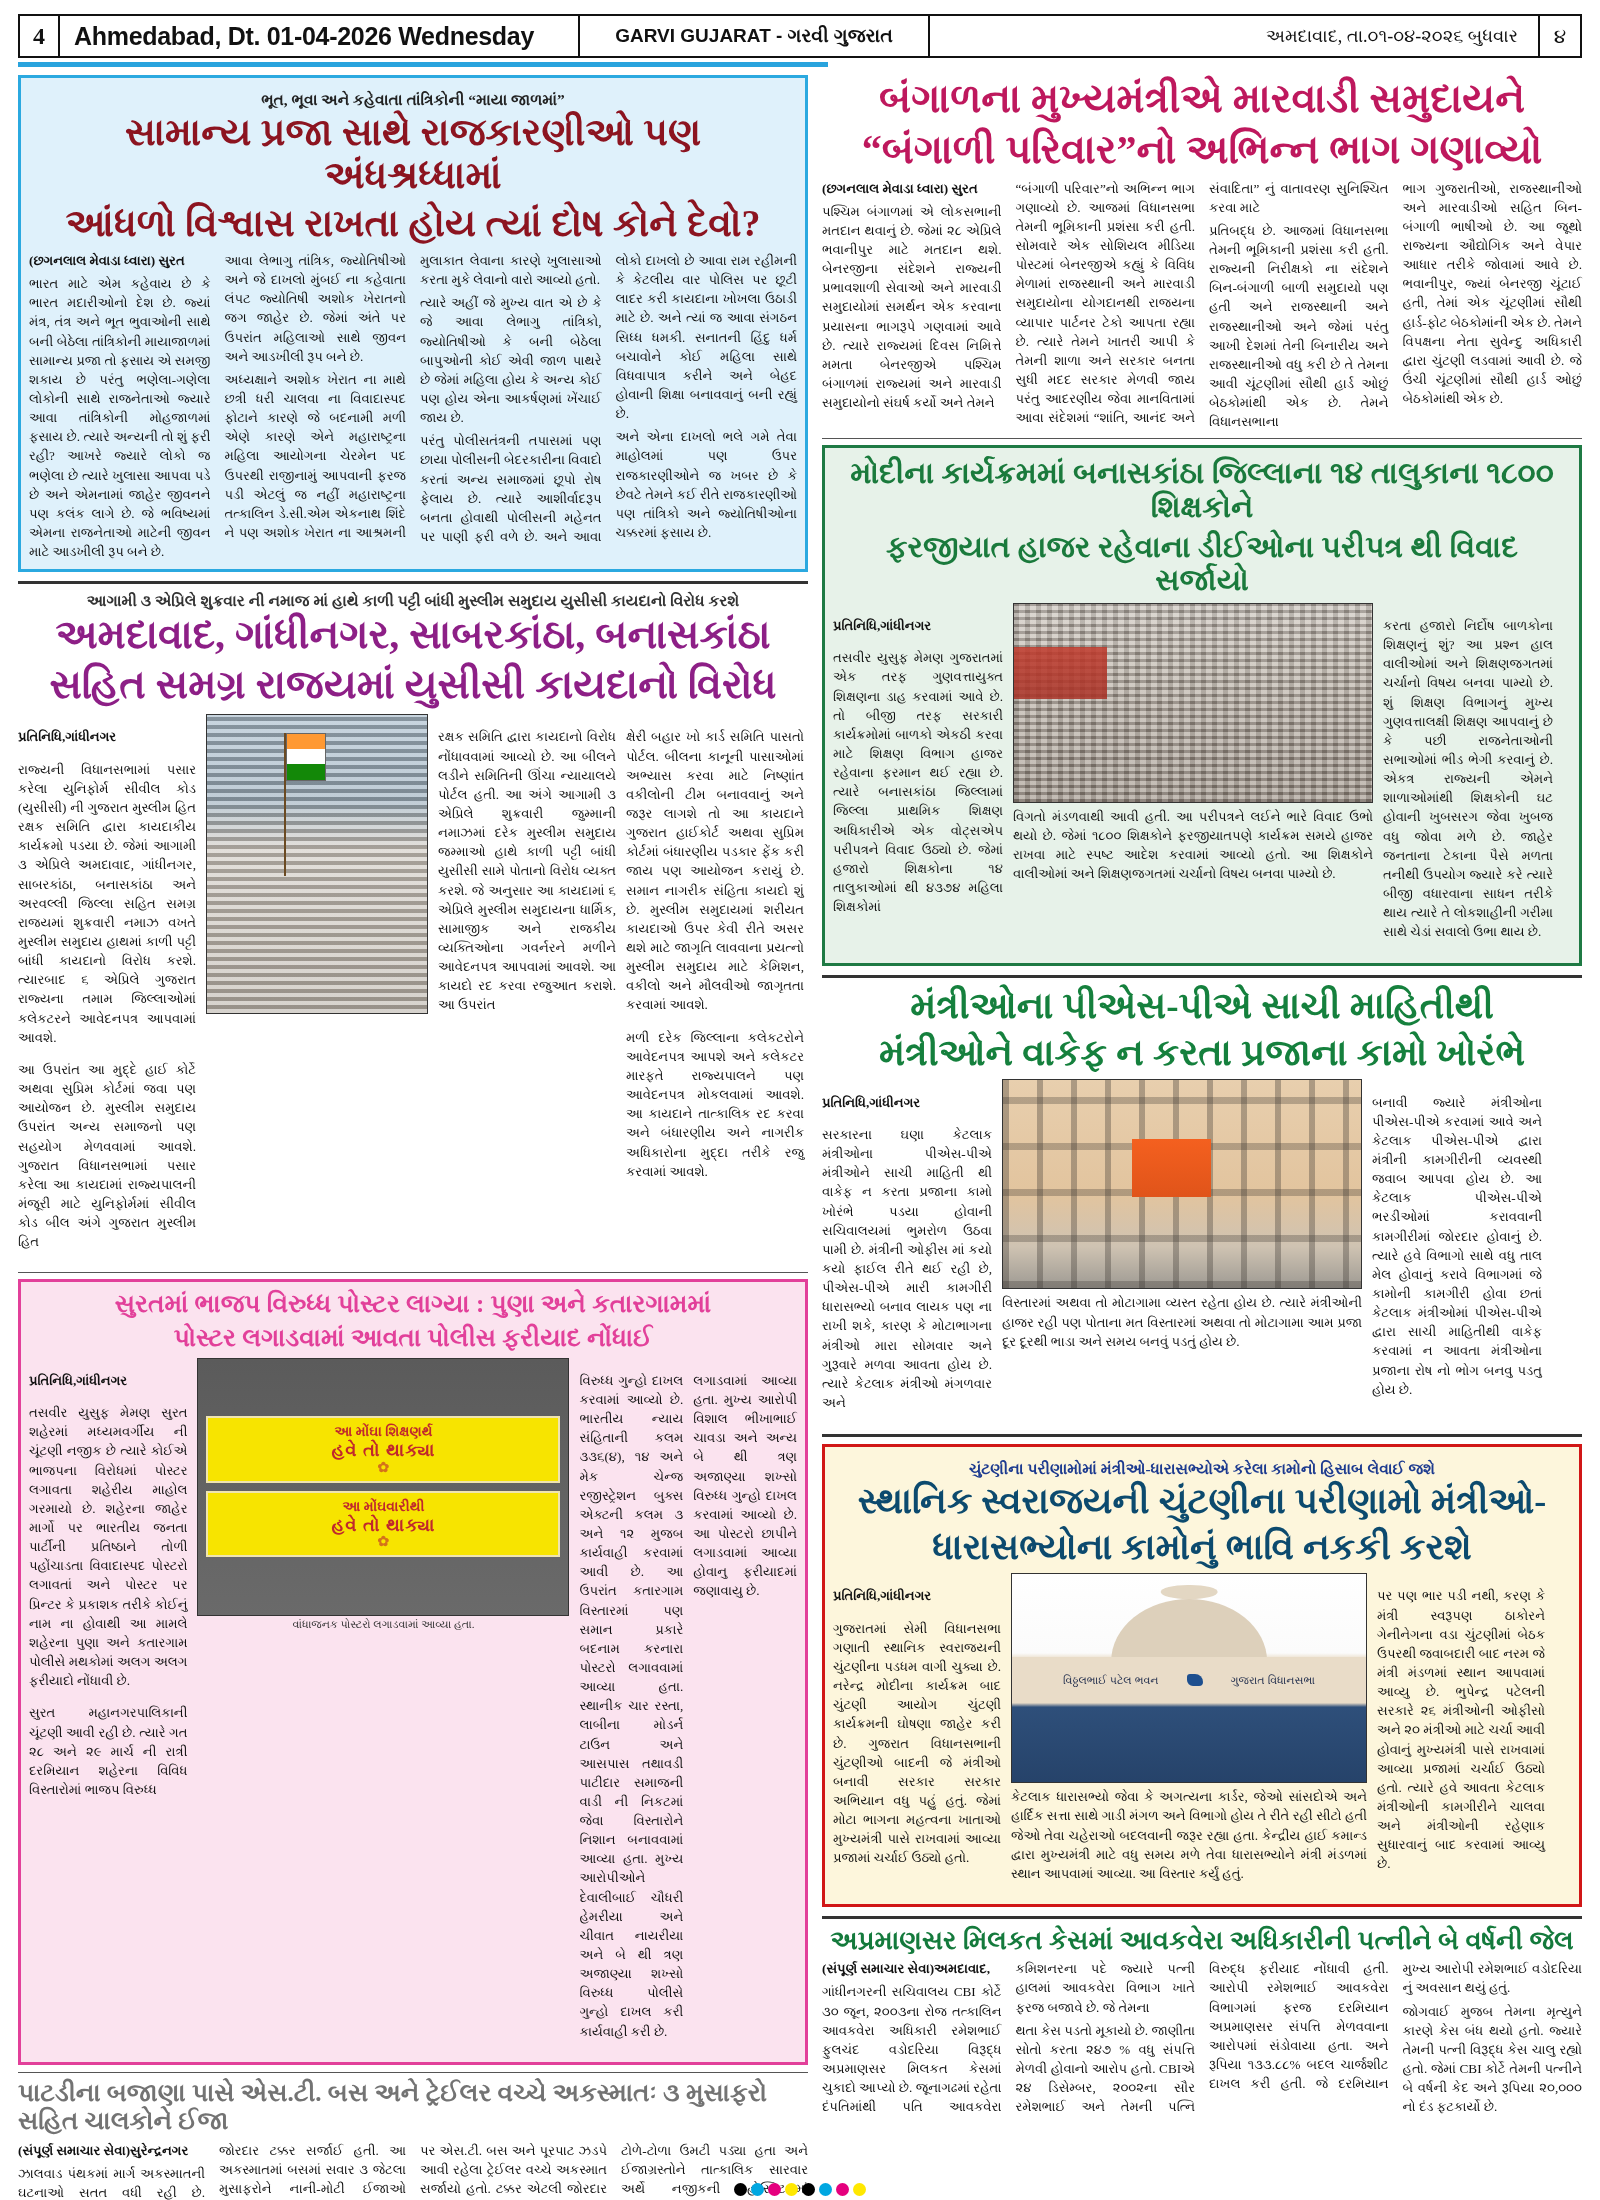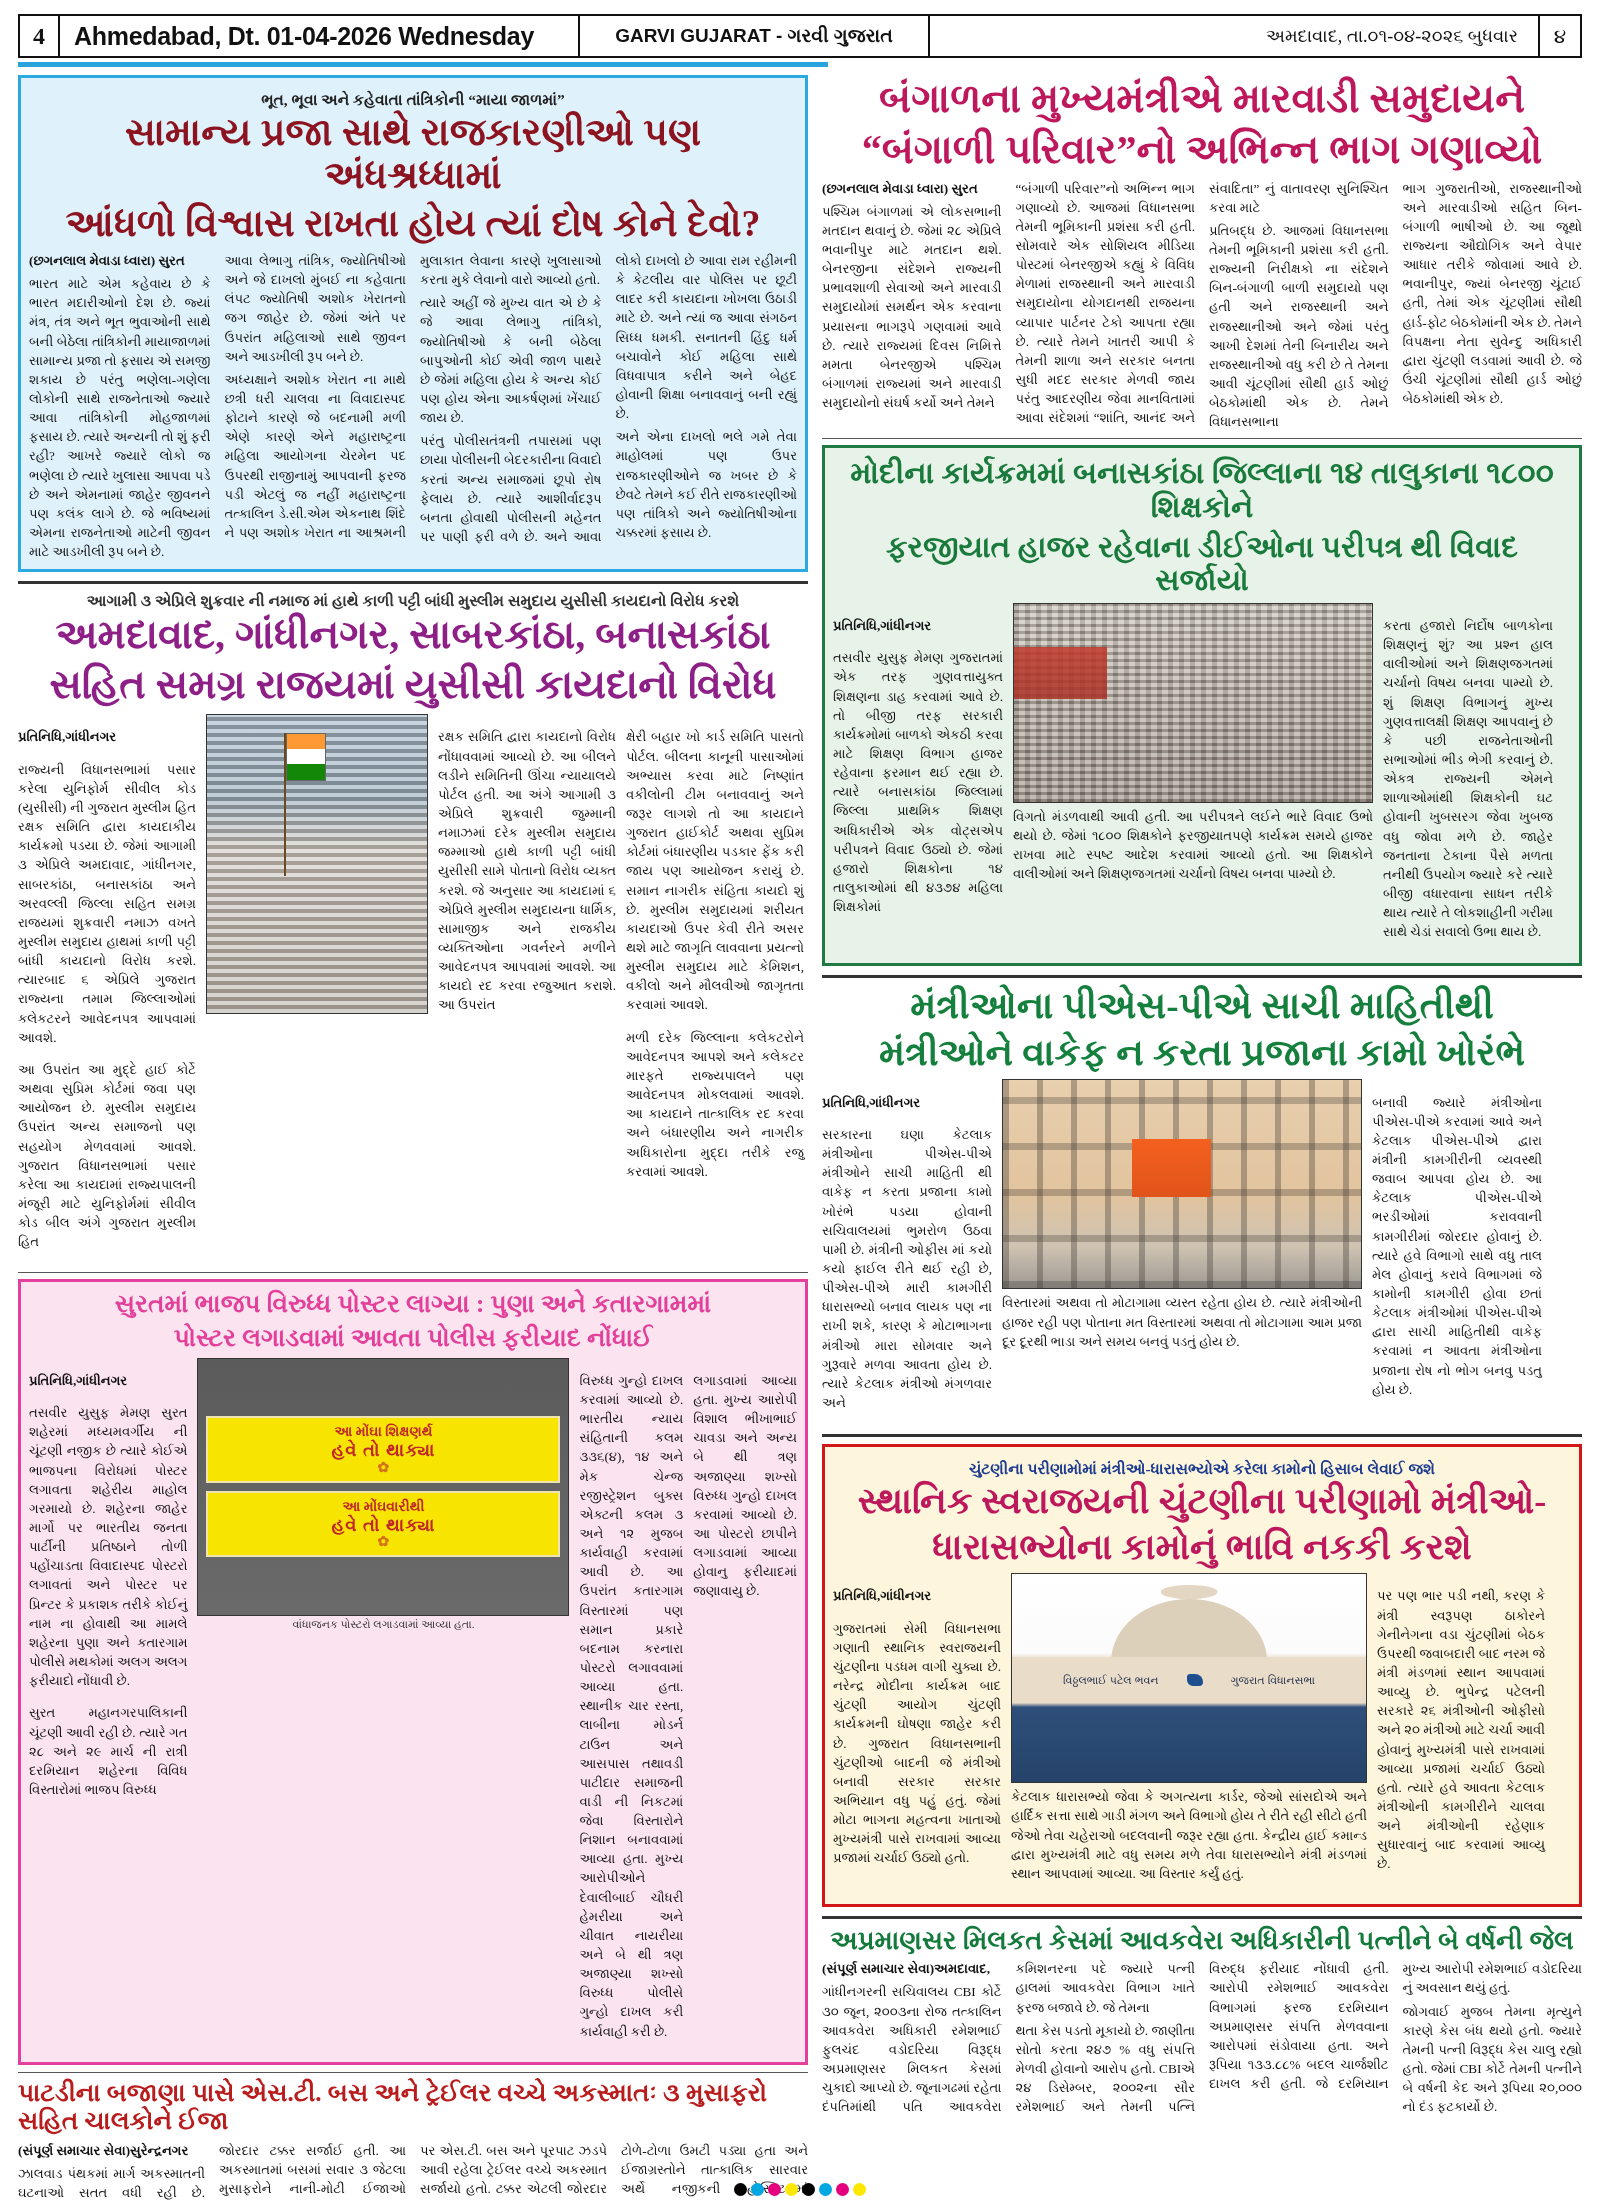--- a/index.html
+++ b/index.html
@@ -40,24 +40,24 @@
   .box-blue { border:3px solid #2ba9e0; background:#dff1fb; padding:6px 8px 8px 8px; }
   .box-green { border:3px solid #1f7a44; background:#e7f2e9; padding:6px 8px 8px 8px; }
   .box-pink { border:3px solid #e2409a; background:#fbe3ef; padding:6px 8px 8px 8px; }
   .box-cream { border:3px solid #d11717; background:#fdf6dc; padding:6px 8px 8px 8px; }
 
   .h-maroon { color:#8c1420; font-size:38px; }
   .h-navy   { color:#be185d; font-size:40px;font-family:Liberation Serif, serif; }
   .h-green  { color:#1a7a3c; font-size:30px; }
   .h-purple { color:#8d1f86; font-size:40px; }
   .h-navy2  { color:#15803d; font-size:37px; }
-  .h-red    { color:#be185d; font-size:36px; }
+  .h-red    { color:#0c4a6e; font-size:36px; }
   .h-pinkhd { color:#e2409a; font-size:25px; }
   .h-green2 { color:#147a3c; font-size:26px; }
-  .h-purple2{ color:#b91c1c; font-size:25px; }
+  .h-purple2{ color:#737373; font-size:25px; }
 
   .k-maroon { color:#222; }
   .k-navy   { color:#1c3a8f; }
   .k-purple { color:#333; }
   .body4 { column-count:4; column-gap:14px; font-size:13.2px; line-height:1.45; text-align:justify; }
   .body3 p, .body4 p, .body2 p { margin:0 0 4px 0; }
   .byline { font-weight:bold; }
 
   .hr-thick { border:0; border-top:3px solid #333; margin:9px 0 7px 0; }
   .hr-thin { border:0; border-top:1.5px solid #555; margin:7px 0 6px 0; }

